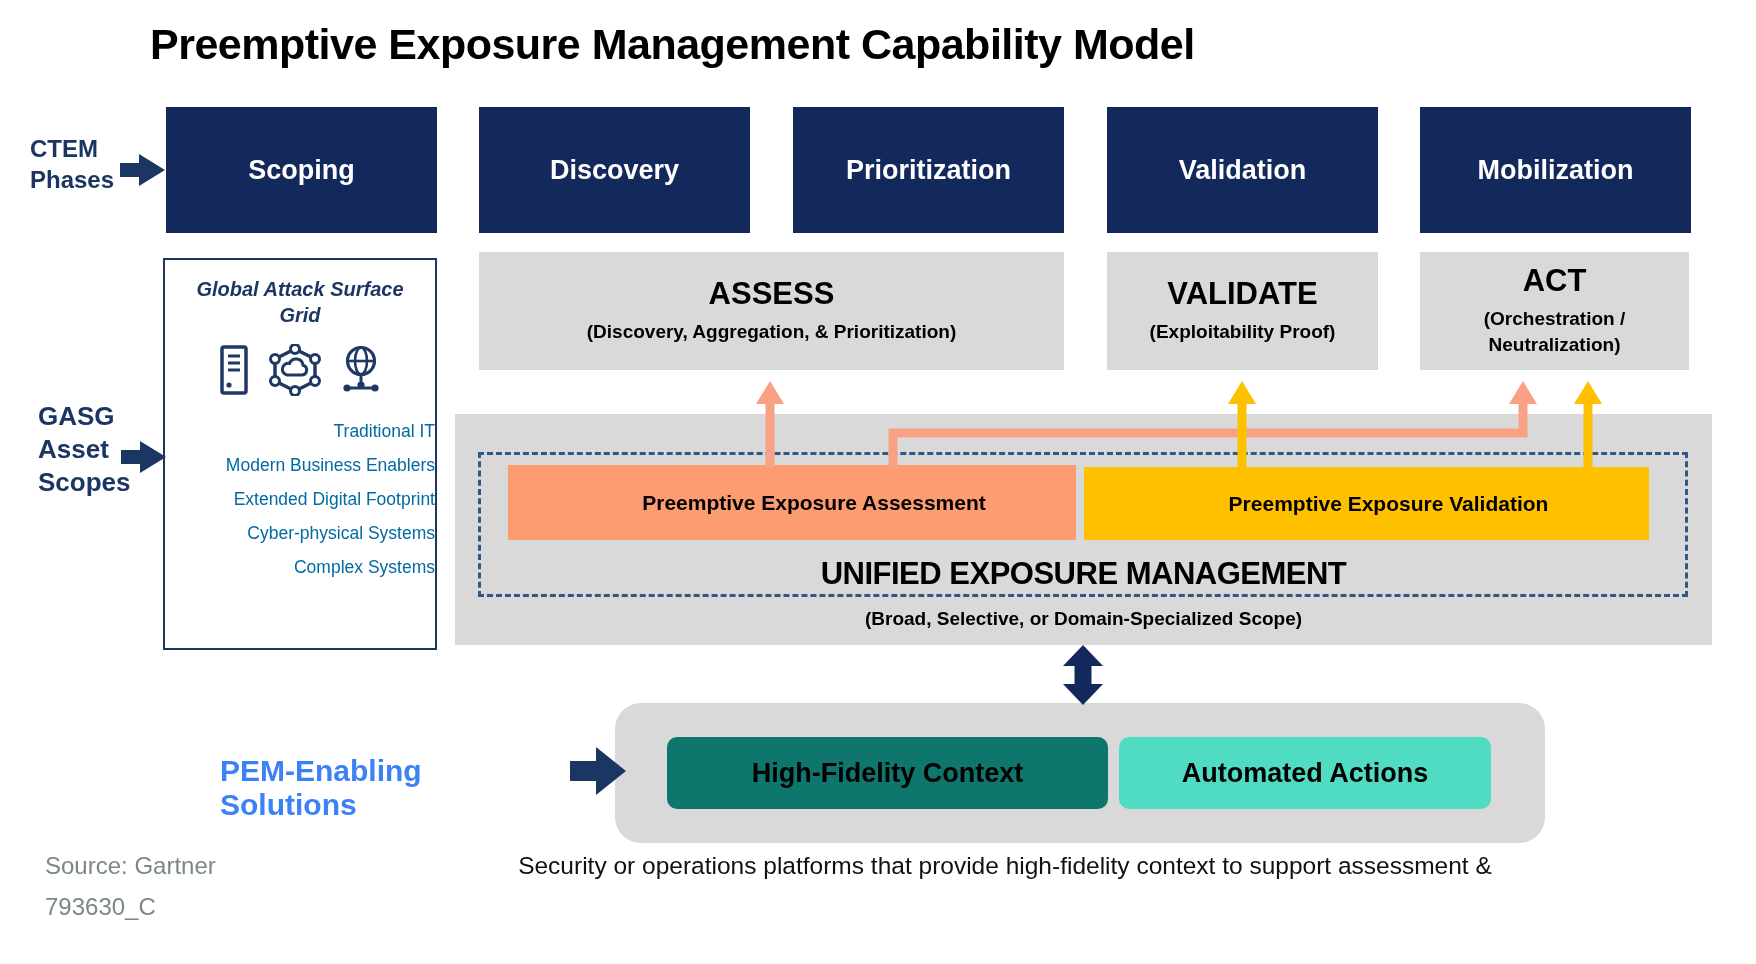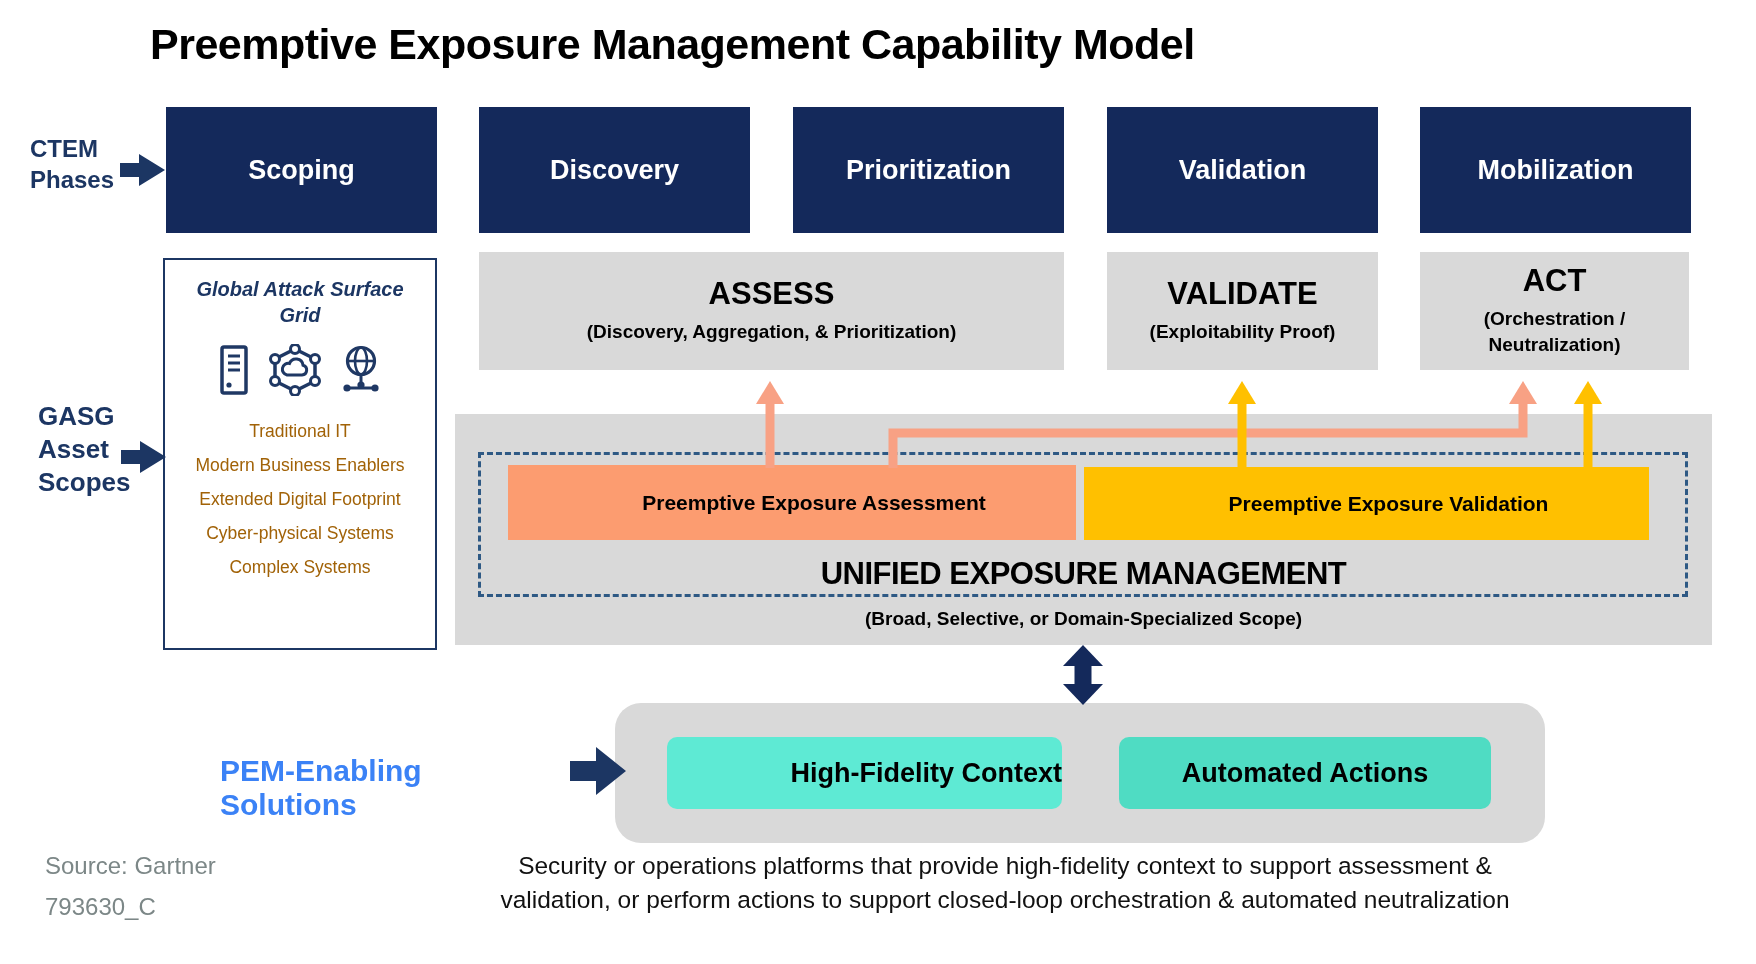--- a/index.html
+++ b/index.html
@@ -26,36 +26,36 @@
   .cap{top:252px;height:118px;background:#D9D9D9;color:#000;
        display:flex;flex-direction:column;align-items:center;justify-content:center;gap:10px;text-align:center;}
   .cap .cap-name{font-size:31px;font-weight:bold;line-height:1;}
   .cap .cap-sub{font-size:19px;font-weight:bold;line-height:1.35;}
   .cap-act .cap-sub{max-width:230px;}
 
   
   .gasg-box{left:163px;top:258px;width:274px;height:392px;background:#fff;border:2px solid #1C3663;box-sizing:border-box;}
   .gasg-title{margin:16px 28px 0;text-align:center;font-size:20px;font-weight:bold;color:#1C3663;line-height:1.3;font-style:italic;}
   .gasg-icons{margin-top:16px;display:flex;justify-content:center;align-items:center;gap:13px;}
-  .gasg-items{margin-top:18px;text-align:center;font-size:17.5px;color:#a16207;line-height:34px;}
+  .gasg-items{margin-top:18px;text-align:right;font-size:17.5px;color:#0369a1;line-height:34px;}
 
   
   .uem-box{left:455px;top:414px;width:1257px;height:231px;background:#D9D9D9;}
   .uem-dashed{left:478px;top:452px;width:1210px;height:145px;border:3px dashed #2E5984;box-sizing:border-box;}
   .pill{display:flex;align-items:center;justify-content:center;font-weight:bold;color:#000;font-size:21px;padding-left:44px;}
   .pea{left:508px;top:465px;width:524px;height:75px;background:#FC9C70;}
   .pev{left:1084px;top:467px;width:521px;height:73px;background:#FFC000;}
   .uem-title{left:455px;top:556px;width:1257px;text-align:center;font-size:31px;font-weight:bold;color:#000;letter-spacing:-0.5px;}
   .uem-sub{left:455px;top:608px;width:1257px;text-align:center;font-size:19px;font-weight:bold;color:#000;}
 
   
   .pem-container{left:615px;top:703px;width:930px;height:140px;background:#D9D9D9;border-radius:26px;}
   .sol{top:737px;height:72px;border-radius:10px;display:flex;align-items:center;justify-content:center;
        font-size:27px;font-weight:bold;color:#000;}
-  .sol-blue{left:667px;width:395px;background:#5eead4;justify-content:flex-end;}
+  .sol-blue{left:667px;width:441px;background:#0f766e;}
   .sol-teal{left:1119px;width:372px;background:#4FDCC3;}
 
   
   .caption{left:430px;top:849px;width:1150px;text-align:center;font-size:24.5px;color:#111;line-height:34px;}
   .source{left:45px;top:852px;font-size:24px;color:#7C8787;}
   .docid{left:45px;top:893px;font-size:24px;color:#7C8787;}
 
   
   .overlay{left:0;top:0;width:1756px;height:964px;pointer-events:none;}
   .icon{display:block;}
@@ -167,21 +167,20 @@
   <div class="abs sol sol-blue">
     <span>High-Fidelity Context</span>
   </div>
   <div class="abs sol sol-teal">
     <span>Automated Actions</span>
   </div>
   <div class="abs pem-label">PEM-Enabling Solutions</div>
 
   <div class="abs caption">
     <div>Security or operations platforms that provide high-fidelity context to support assessment &amp;</div>
-    <div>validation, or perform actions to support closed-loop orchestration &amp; automated neutralization</div>
   </div>
   <div class="abs source">Source: Gartner</div>
   <div class="abs docid">793630_C</div>
 
   <svg class="abs overlay" viewBox="0 0 1756 964">
 
     <path d="M120 163 H139 V154 L165 170 L139 186 V177 H120 Z" fill="#1C3663"></path>
 
     <path d="M121 450 H140 V441 L166 457 L140 473 V464 H121 Z" fill="#1C3663"></path>
 

